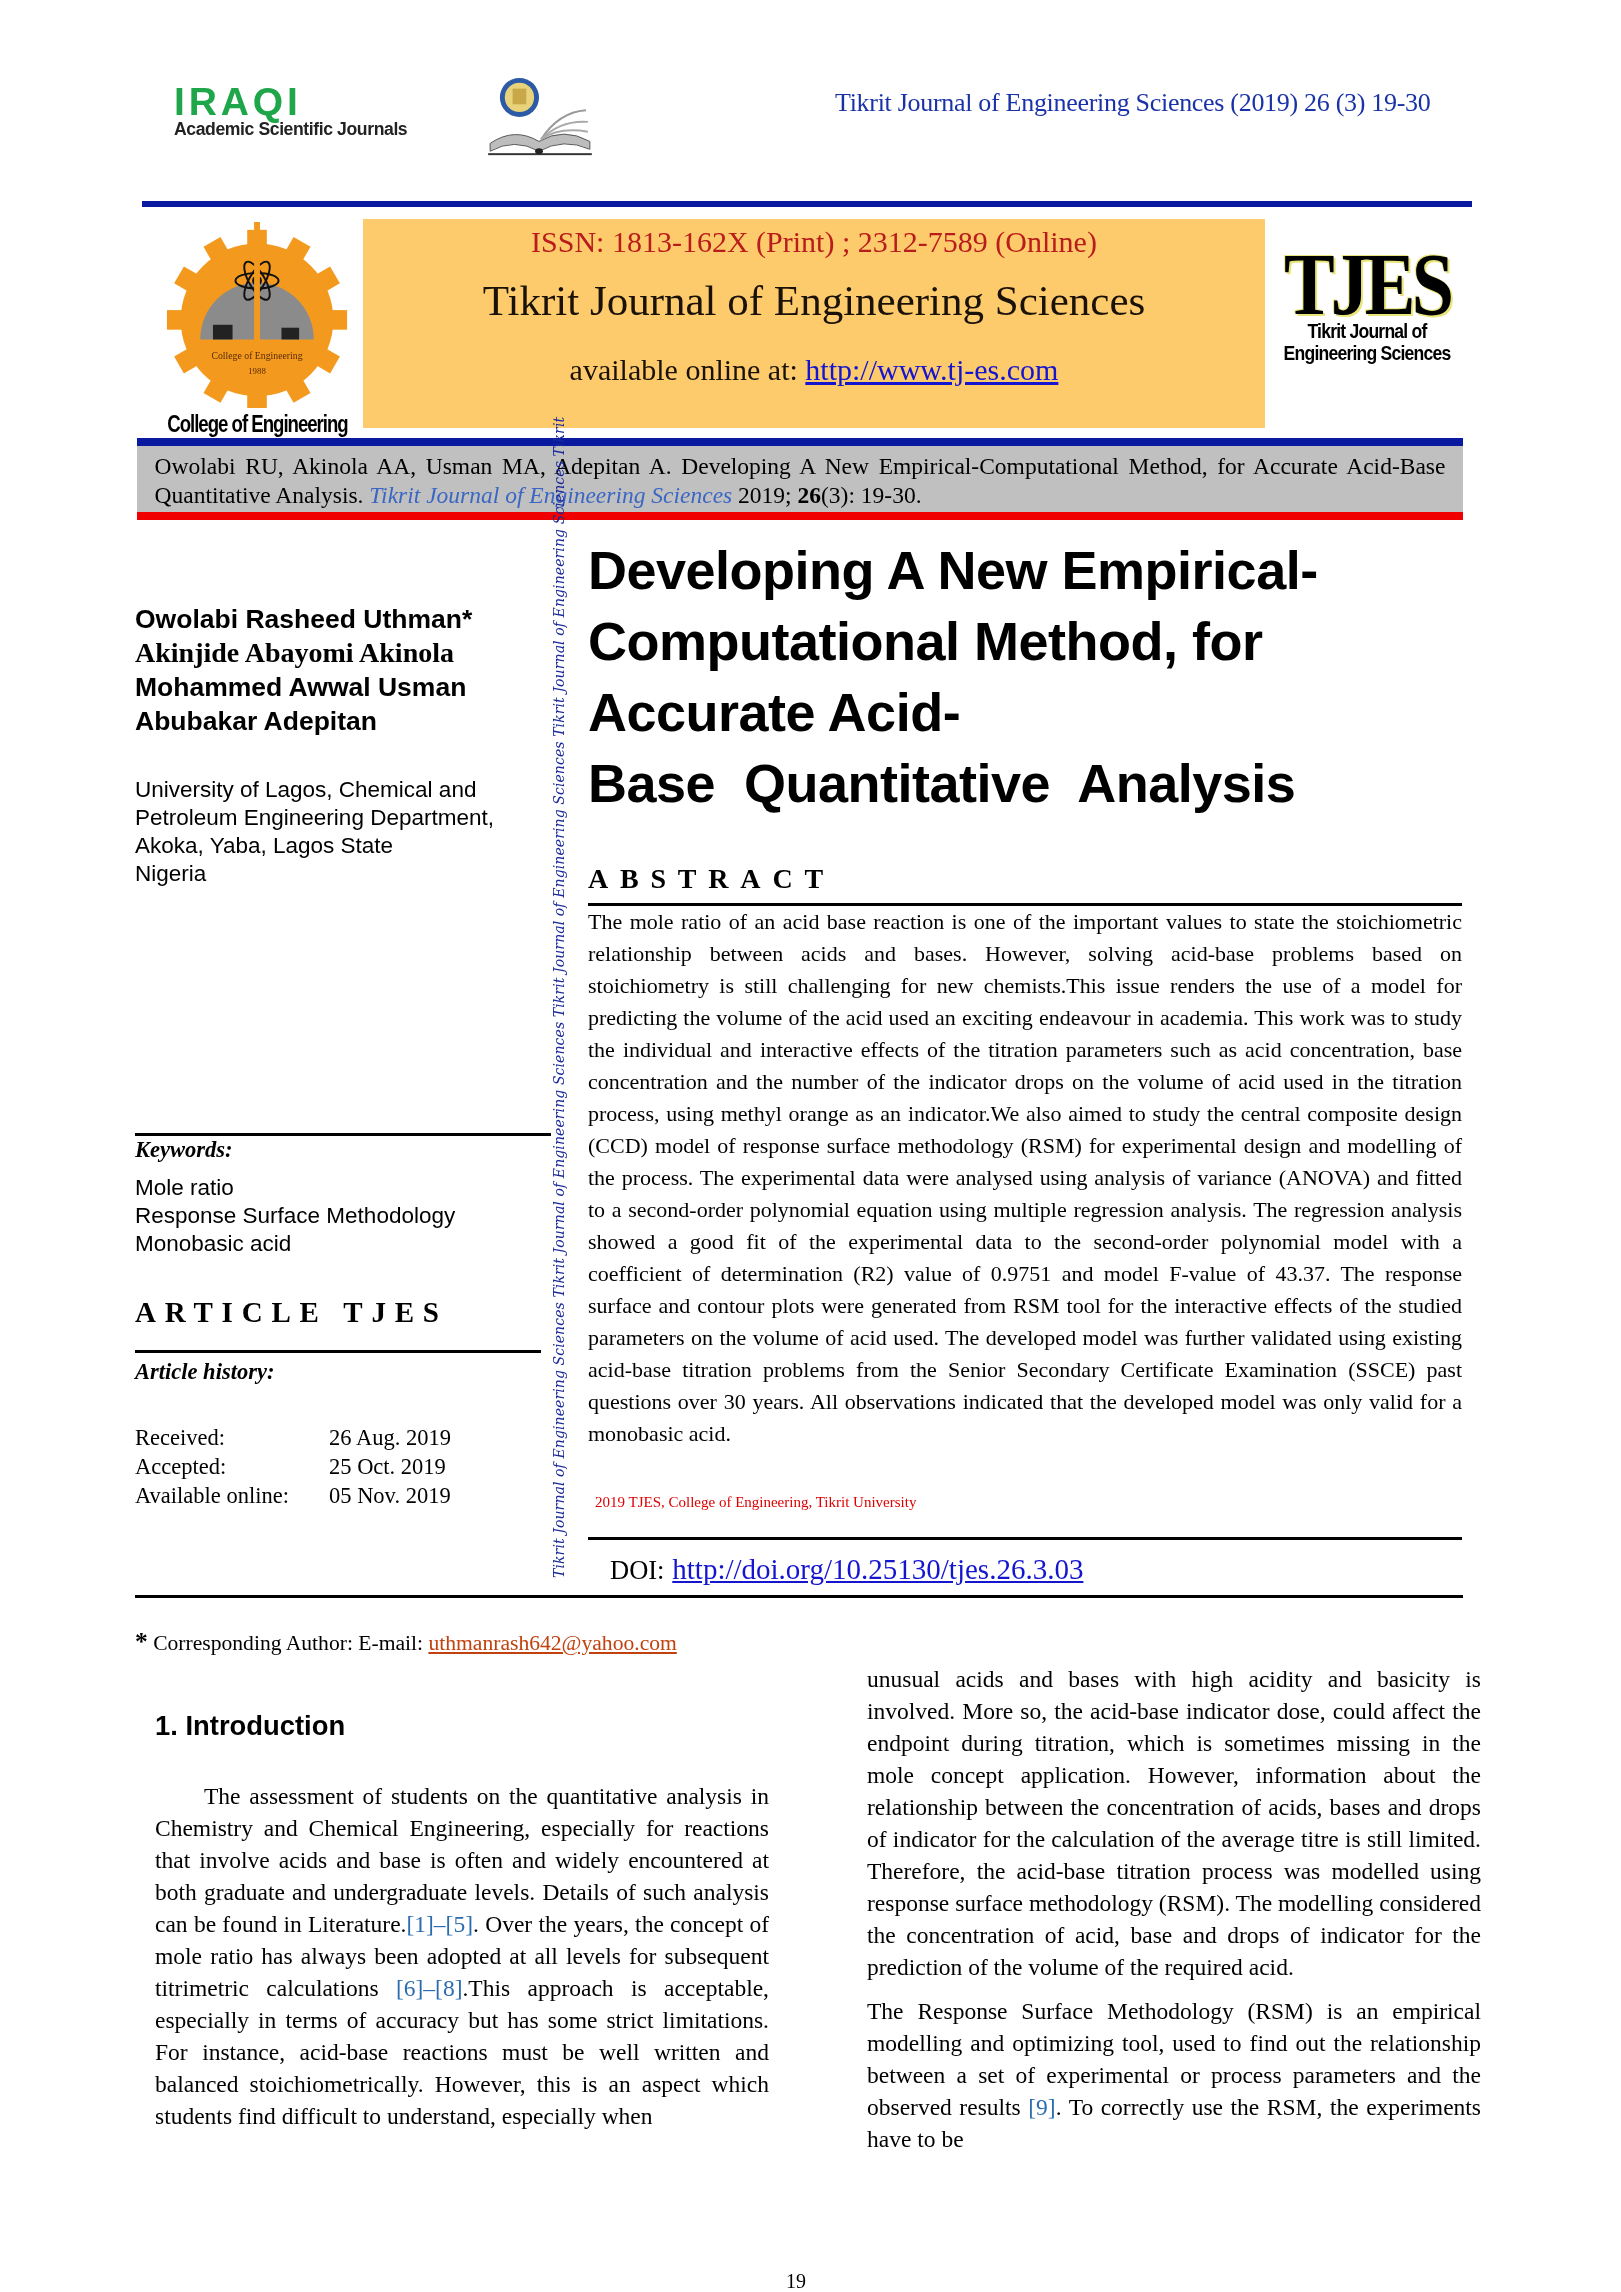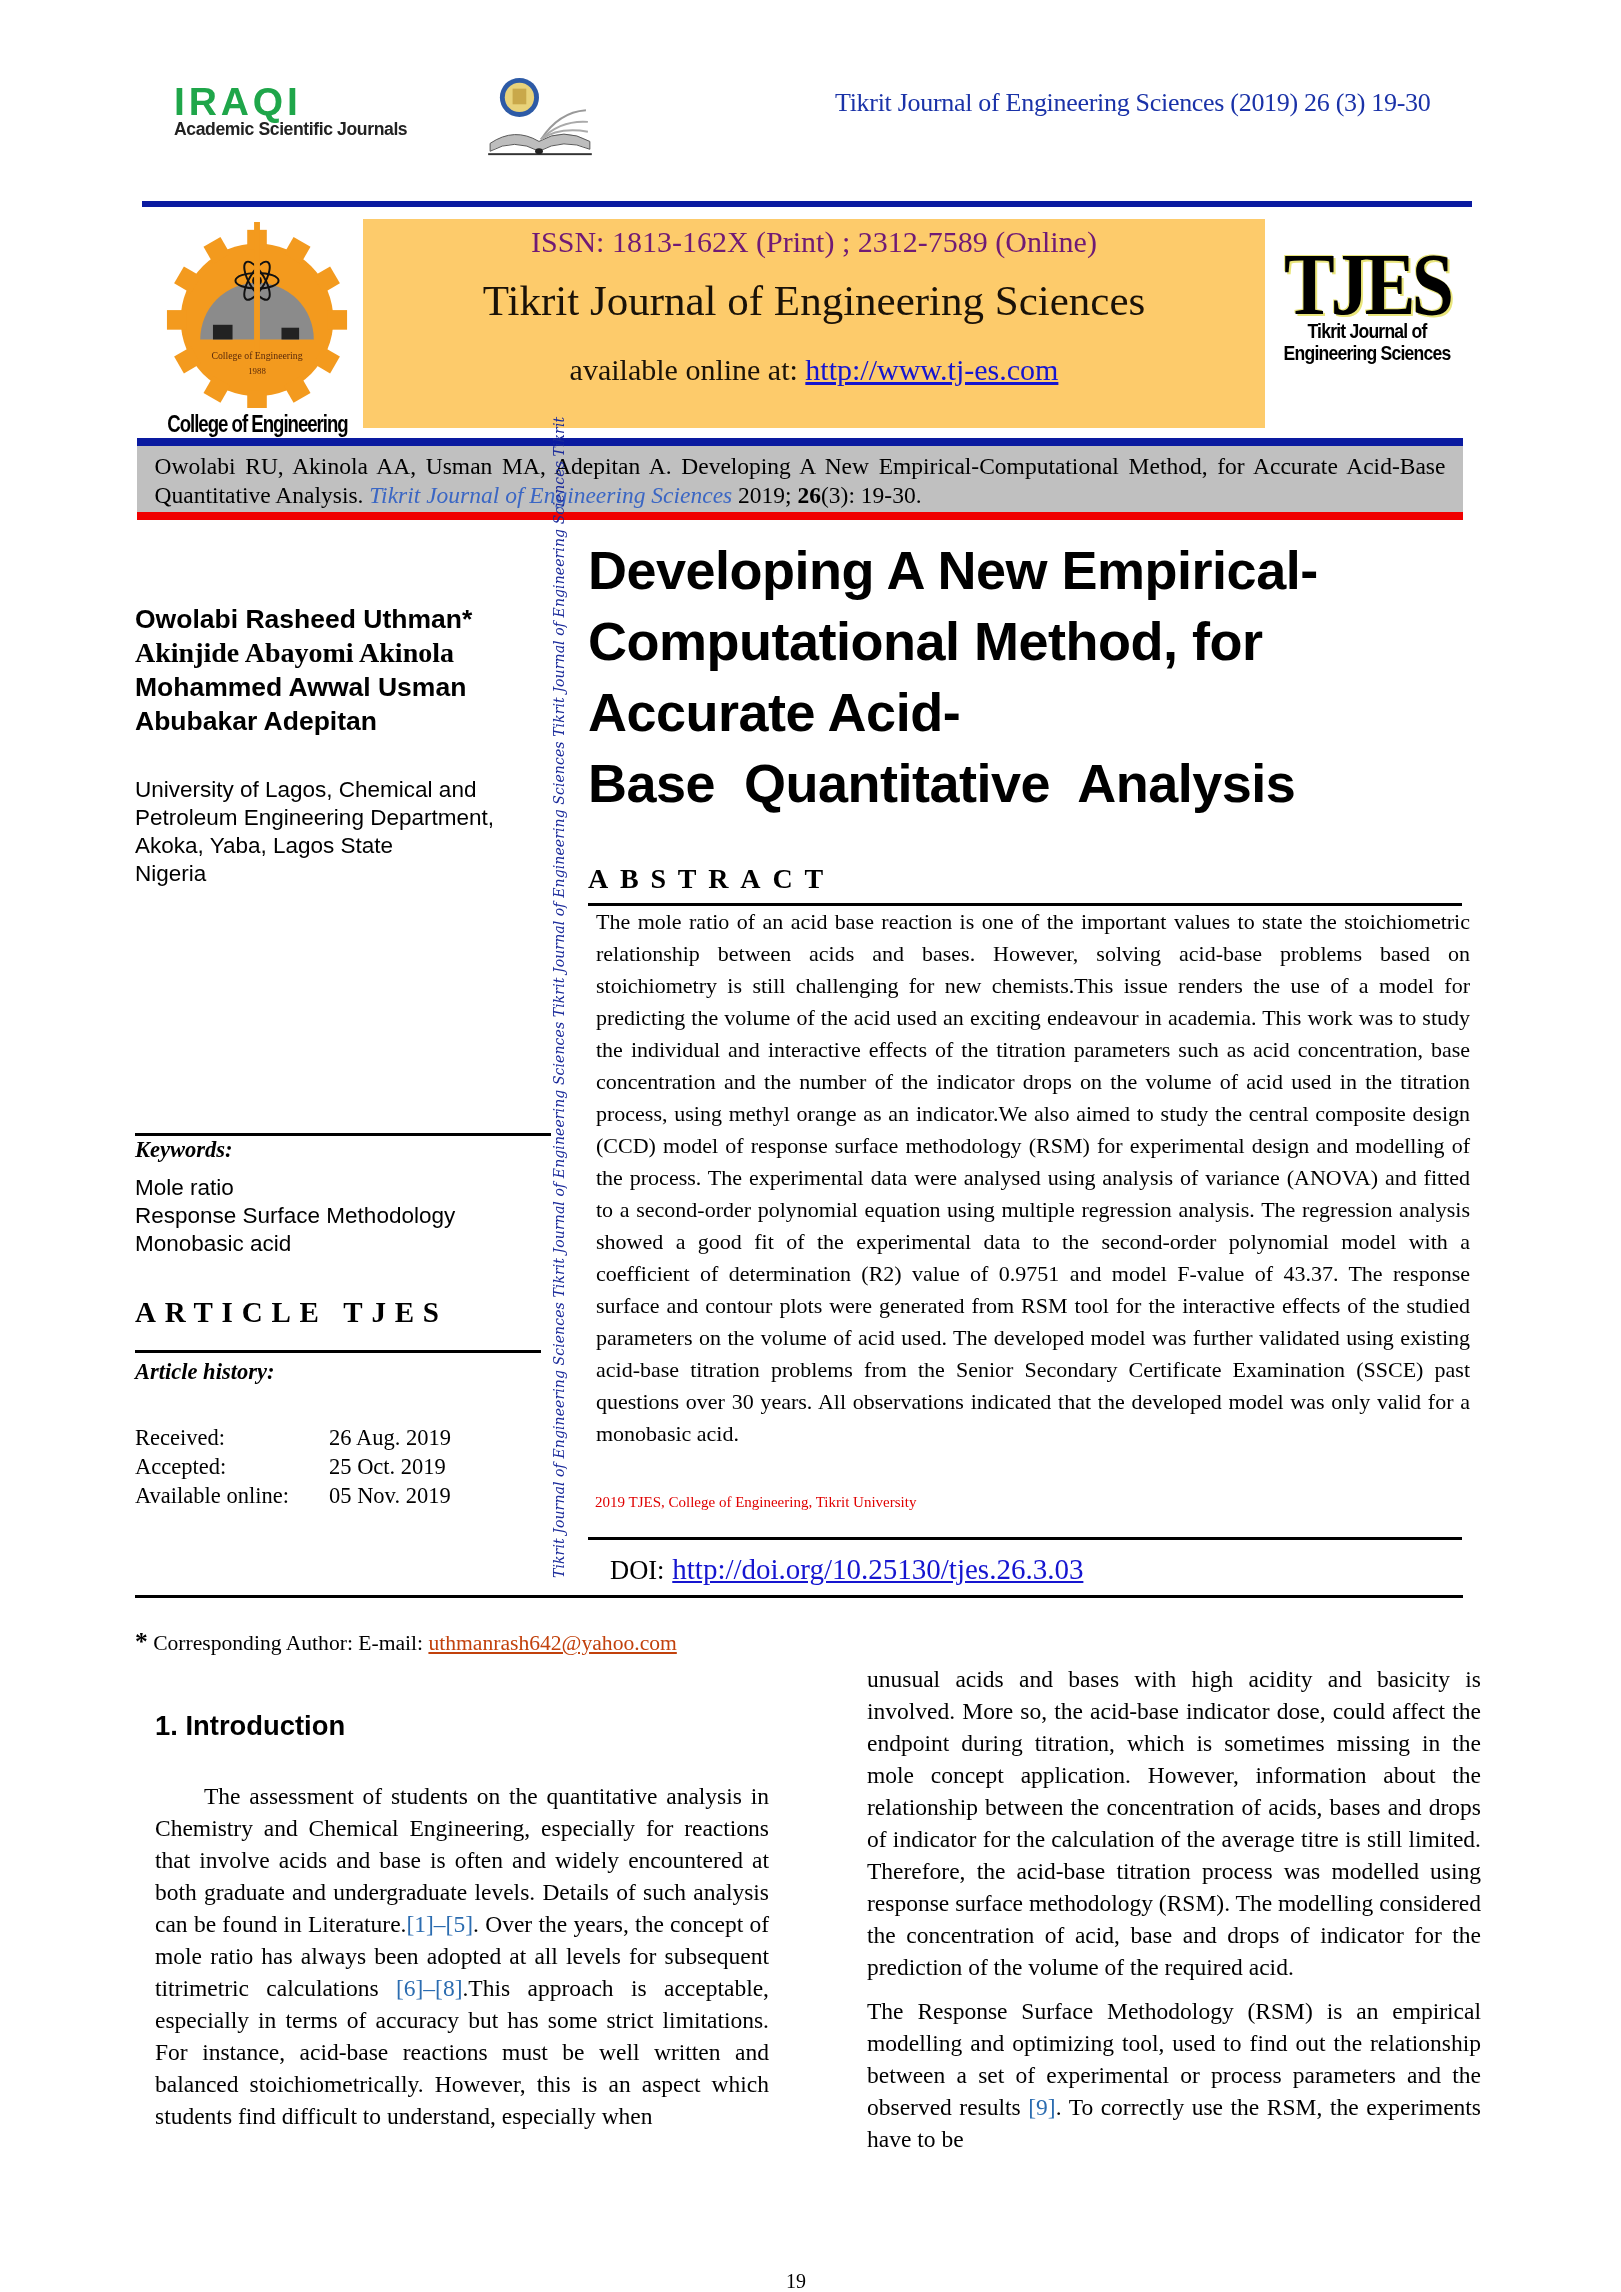--- a/index.html
+++ b/index.html
@@ -11,21 +11,21 @@
   .iraqi { left:174px; top:84px; width:284px; height:61px; }
   .iraqi .big { font-family:"Liberation Sans", sans-serif; font-weight:bold; font-size:39px; color:#1fa64a; letter-spacing:3.9px; line-height:35px; }
   .iraqi .small { font-family:"Liberation Sans", sans-serif; font-weight:bold; font-size:17.6px; color:#222; line-height:21.6px; letter-spacing:-0.4px; }
 
   .book-logo { left:480px; top:73px; width:118px; height:88px; }
 
   .hr-blue { left:142px; width:1330px; height:5.9px; background:#0a1aa0; }
   .hr-red { left:137px; width:1326px; height:7.8px; background:#f00000; }
 
   .banner { left:363px; top:219px; width:902px; height:209px; background:#fdcb6b; text-align:center; }
-  .banner .issn { font-size:30px; margin-top:5.9px; color:#701a75; }
+  .banner .issn { font-size:30px; margin-top:5.9px; color:#b91c1c; }
   .banner .jname { font-size:43px; margin-top:17.6px; color:#1a1208; }
   .banner .avail { font-size:30px; margin-top:27.4px; color:#1a1208; }
   .banner .avail a { color:#1515d0; text-decoration:underline; }
 
   .coll-logo { left:162px; top:222px; width:191px; height:211px; }
   .coll-logo .cap { position:absolute; left:0; width:191px; bottom:-2px; text-align:center; font-family:"Liberation Sans", sans-serif; font-weight:bold; font-size:18.6px; letter-spacing:-1px; transform:scaleY(1.25); }
 
   .tjes-logo { left:1274px; top:245px; width:186px; height:157px; text-align:center; }
   .tjes-logo .t { font-family:"Liberation Serif", serif; font-weight:bold; font-size:76px; line-height:76px; letter-spacing:-3.9px; color:#000; text-shadow:2px 2px 0 #e9e57a, -1px -1px 0 #e9e57a; transform:scaleY(1.18); display:inline-block; }
   .tjes-logo .s { font-family:"Liberation Sans", sans-serif; font-weight:bold; font-size:17.6px; line-height:21.6px; letter-spacing:-0.8px; transform:scaleY(1.2); }
@@ -46,21 +46,21 @@
   .kw-label { left:135px; top:1137px; font-weight:bold; font-style:italic; font-size:22.5px; }
   .kw-list { left:135px; top:1174px; font-family:"Liberation Sans", sans-serif; font-size:22.5px; line-height:28px; }
   .ai-head { left:135px; top:1296px; font-weight:bold; font-size:29px; letter-spacing:8.8px; }
   .ah-label { left:135px; top:1359px; font-weight:bold; font-style:italic; font-size:22.5px; }
   .hist { left:135px; top:1423px; font-size:22.5px; line-height:29px; }
   .hist .row { display:flex; }
   .hist .k { width:194px; }
 
   .abs-head { left:588px; top:863px; font-weight:bold; font-size:28px; letter-spacing:11.8px; }
   .abs-rule { left:588px; top:903px; width:874px; height:2.9px; background:#000; }
-  .abs-text { left:588px; top:906px; width:874px; font-size:22px; line-height:32px; text-align:justify;margin-left:8px; }
+  .abs-text { left:588px; top:906px; width:874px; font-size:22px; line-height:32px; text-align:justify; }
   .copy { left:595px; top:1494px; font-size:15px; color:#e00000; }
 
   .doi-rule { left:588px; top:1537px; width:874px; height:2.9px; background:#000; }
   .doi { left:610px; top:1553px; font-size:26.5px; }
   .doi a { color:#1515d0; text-decoration:underline; font-size:29px; margin-left:7.8px; }
   .full-rule { left:135px; top:1595px; width:1328px; height:2.9px; background:#000; }
 
   .corr { left:135px; top:1627px; font-size:21.6px; }
   .corr .star { font-weight:bold; font-size:25.5px; }
   .corr a { color:#c2410c; text-decoration:underline; }

